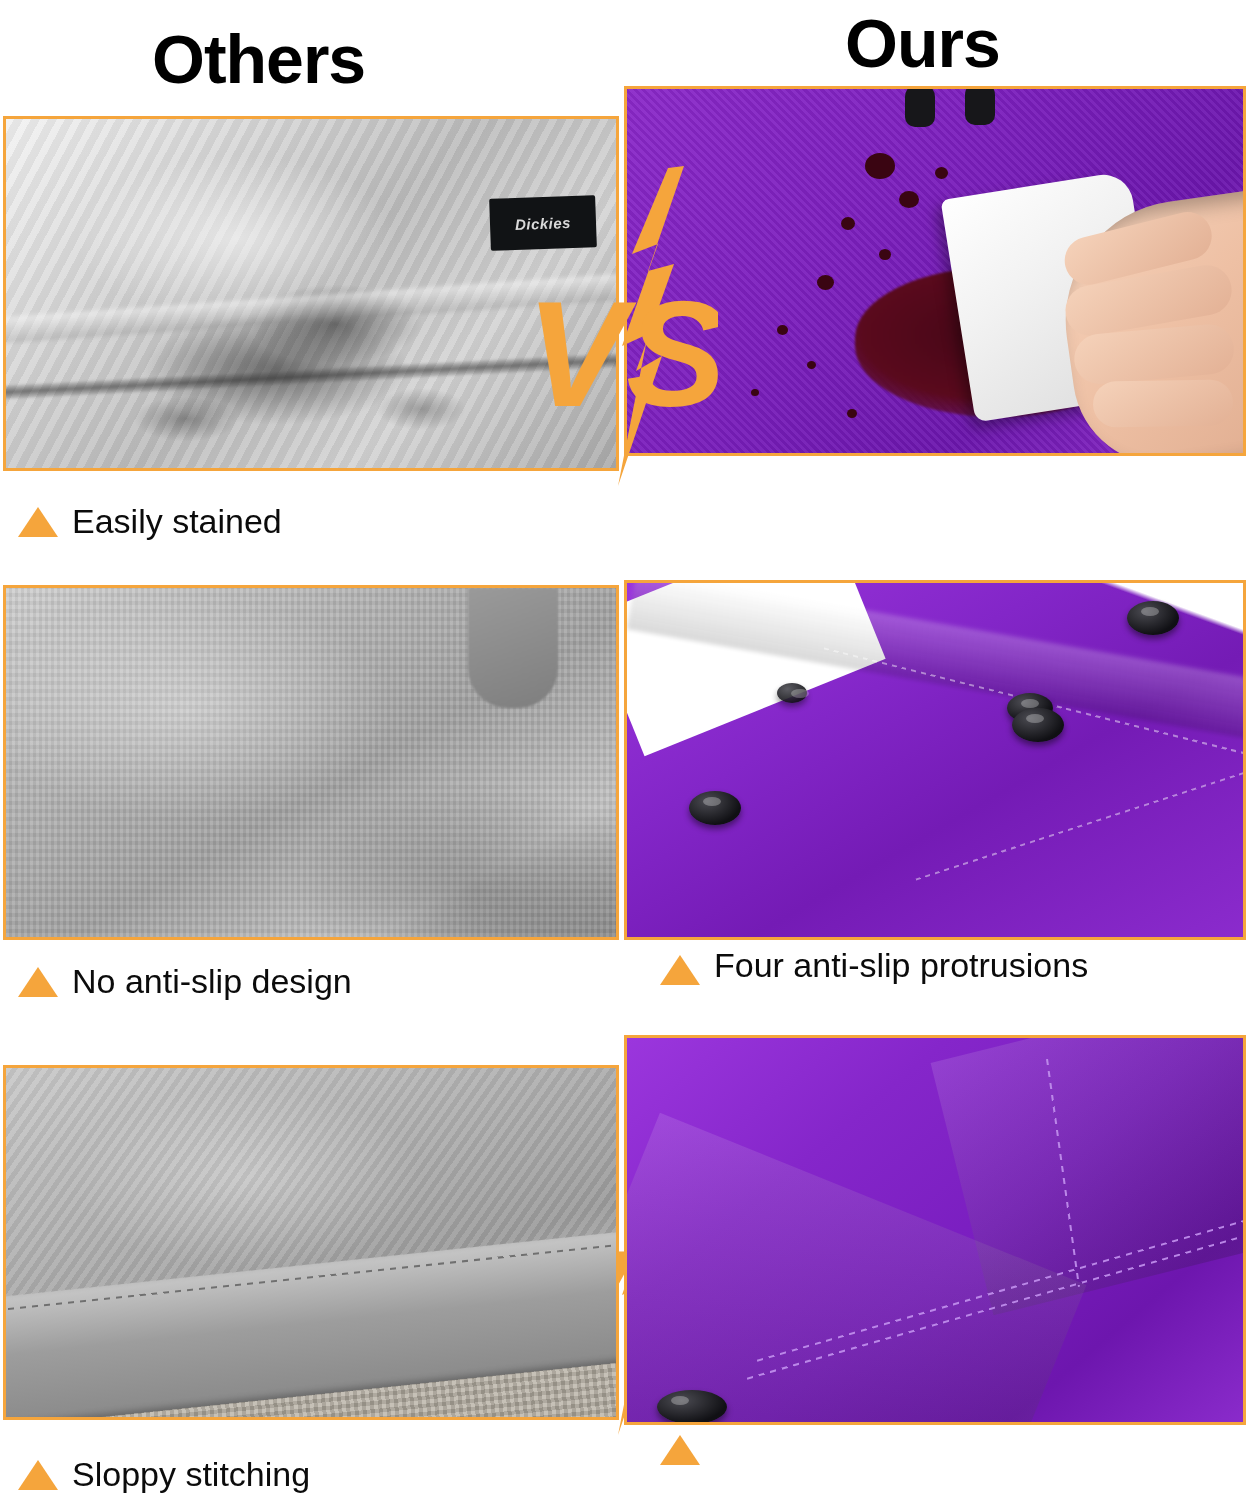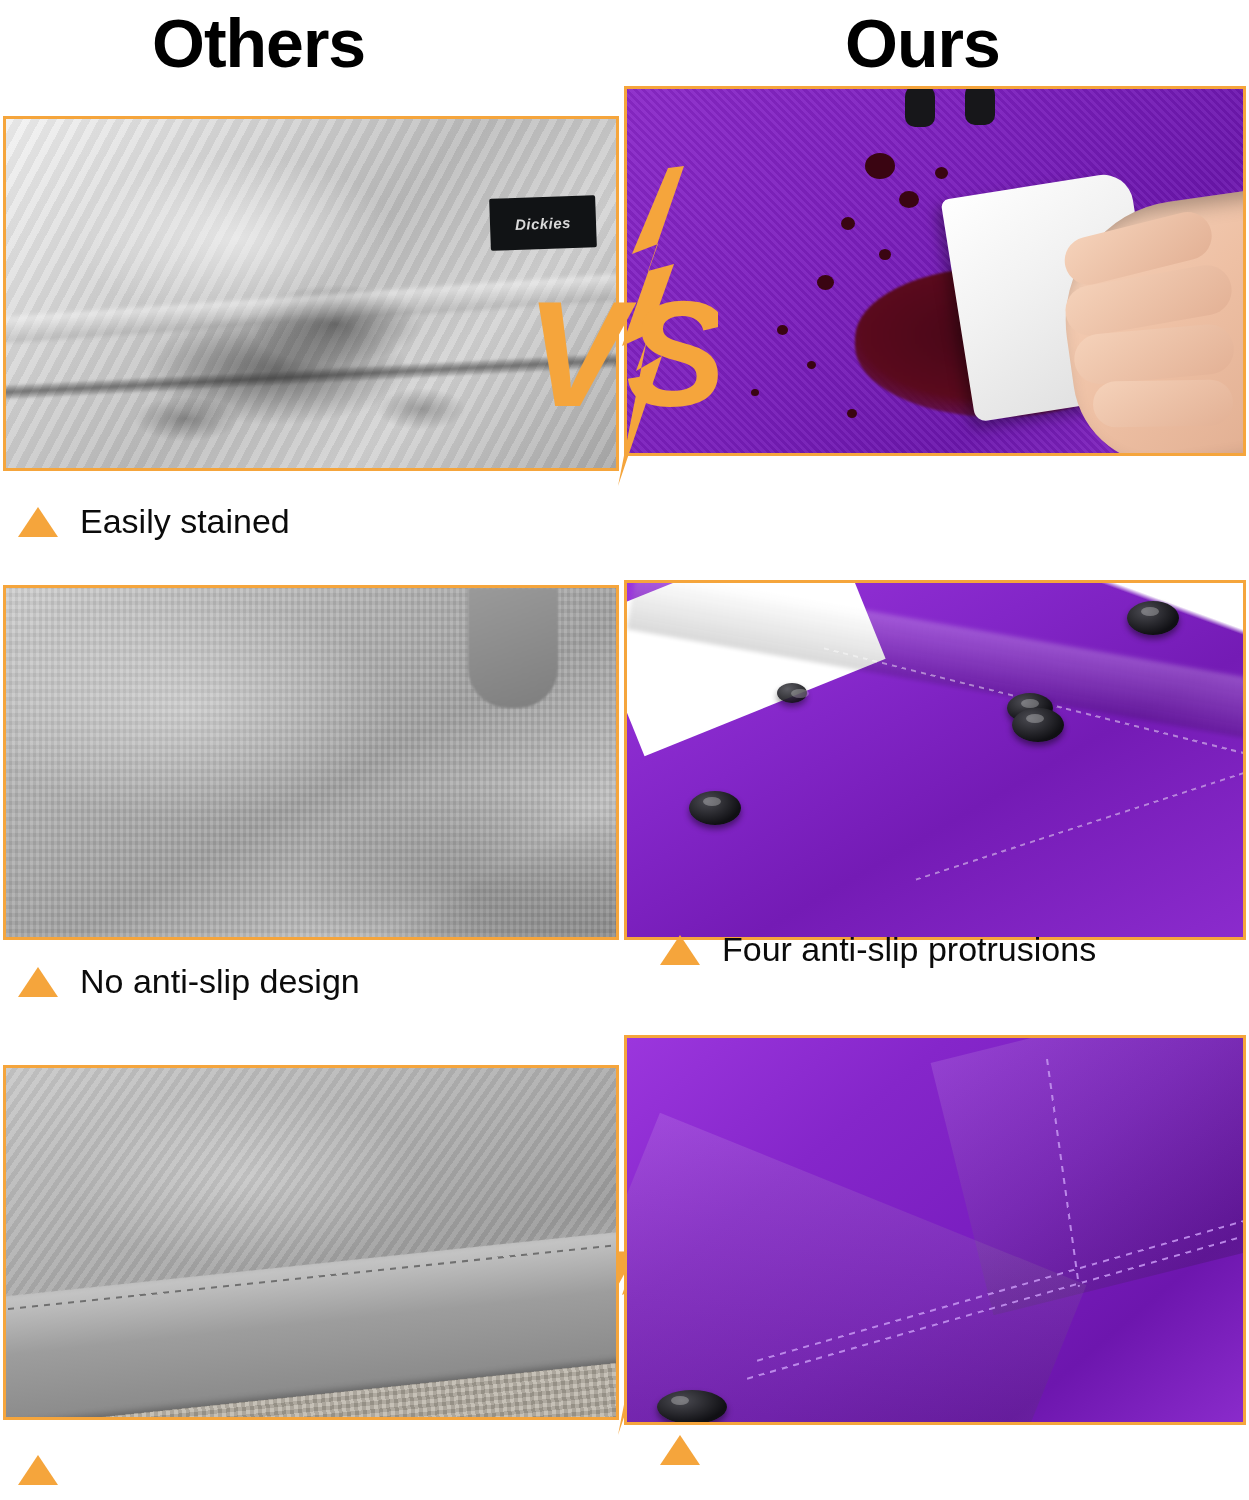--- a/index.html
+++ b/index.html
@@ -24,21 +24,21 @@
     height: 86px;
   }
   .header-title {
     position: absolute;
     font-weight: bold;
     color: #000000;
     font-size: 68px;
     line-height: 86px;
     letter-spacing: -1px;
   }
-  .header-title.others { left: 152px; top: 0; text-align: center; }
+  .header-title.others { left: 152px; top: 16px; text-align: center; }
   .header-title.ours { left: 845px; top: 0; }
 
   
   .row {
     position: absolute;
     left: 0;
     width: 1249px;
     height: 470px;
   }
   .row-1 { top: 86px; }
@@ -300,39 +300,39 @@
   }
   .vs-1 { left: 498px; top: 70px; }
   .vs-2 { left: 498px; top: 545px; }
   .vs svg { display: block; }
 
   
   .caption {
     position: absolute;
     display: flex;
     align-items: center;
-    gap: 22px;
+    gap: 14px;
     white-space: nowrap;
   }
   .caption .tri {
     width: 0; height: 0;
     border-left: 20px solid transparent;
     border-right: 20px solid transparent;
     border-bottom: 30px solid #f5a53c;
     flex: 0 0 auto;
   }
   .caption .txt {
     font-size: 34px;
     color: #0b0b0b;
     font-weight: normal;
   }
   .cap-left-1 { left: 18px; top: 416px; }
   .cap-right-1 { left: 660px; top: 400px; }
   .cap-left-2 { left: 18px; top: 402px; }
-  .cap-right-2 { left: 660px; top: 370px; }
+  .cap-right-2 { left: 660px; top: 386px; align-items: flex-end; }
   .cap-left-3 { left: 18px; top: 420px; }
   .cap-right-3 { left: 660px; top: 400px; }
 </style>
 </head>
 <body>
 
 <div class="header">
   <div class="header-title others">Others</div>
   <div class="header-title ours">Ours</div>
 </div>
@@ -437,17 +437,18 @@
     <div class="stitch-panel" style="left:330px;top:-20px;width:340px;height:260px;transform:rotate(-14deg);"></div>
     <div class="stitch-panel" style="left:-40px;top:150px;width:460px;height:300px;transform:rotate(22deg);"></div>
     <div class="stitch-run" style="left:420px;top:20px;width:230px;transform:rotate(82deg);transform-origin:left center;"></div>
     <div class="stitch-run" style="left:120px;top:250px;width:520px;transform:rotate(-16deg);"></div>
     <div class="stitch-run" style="left:110px;top:268px;width:520px;transform:rotate(-16deg);"></div>
     <div class="nub" style="left:30px;top:352px;width:70px;height:34px;"></div>
   </div>
 
   <div class="caption cap-left-3">
     <div class="tri"></div>
+    <div class="txt">Sloppy stitching</div>
   </div>
   <div class="caption cap-right-3">
     <div class="tri"></div>
   </div>
 </div>
 
 </body></html>

